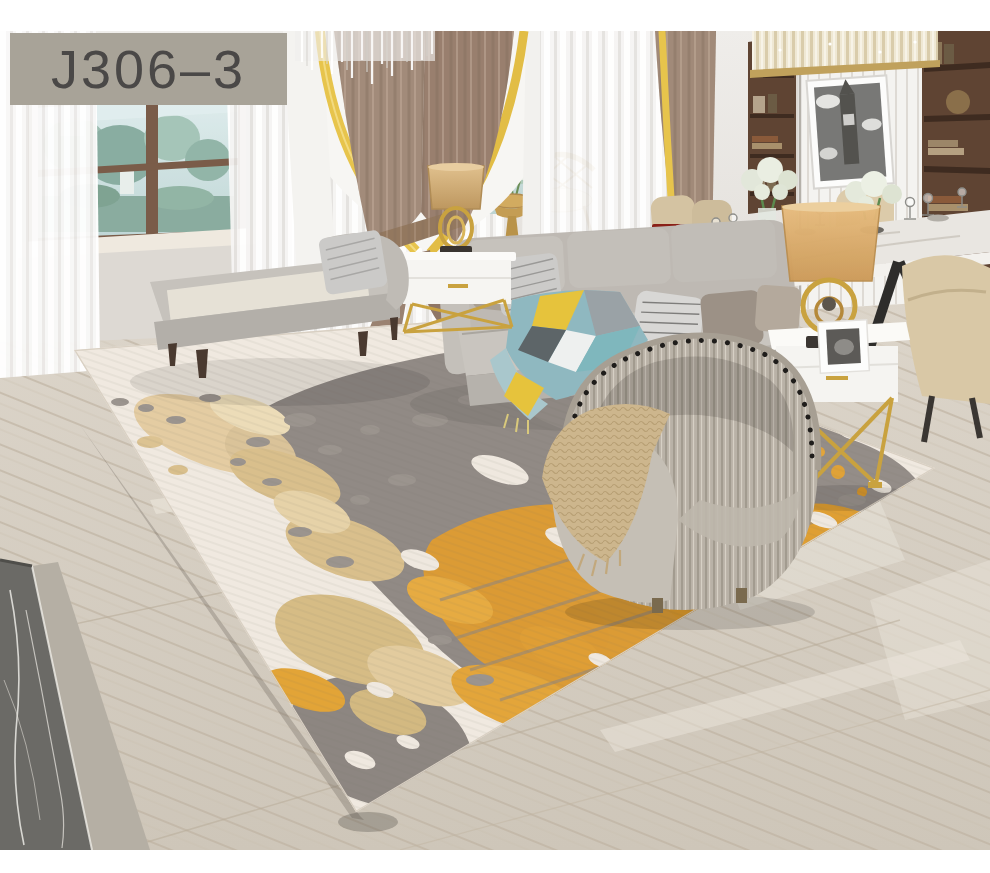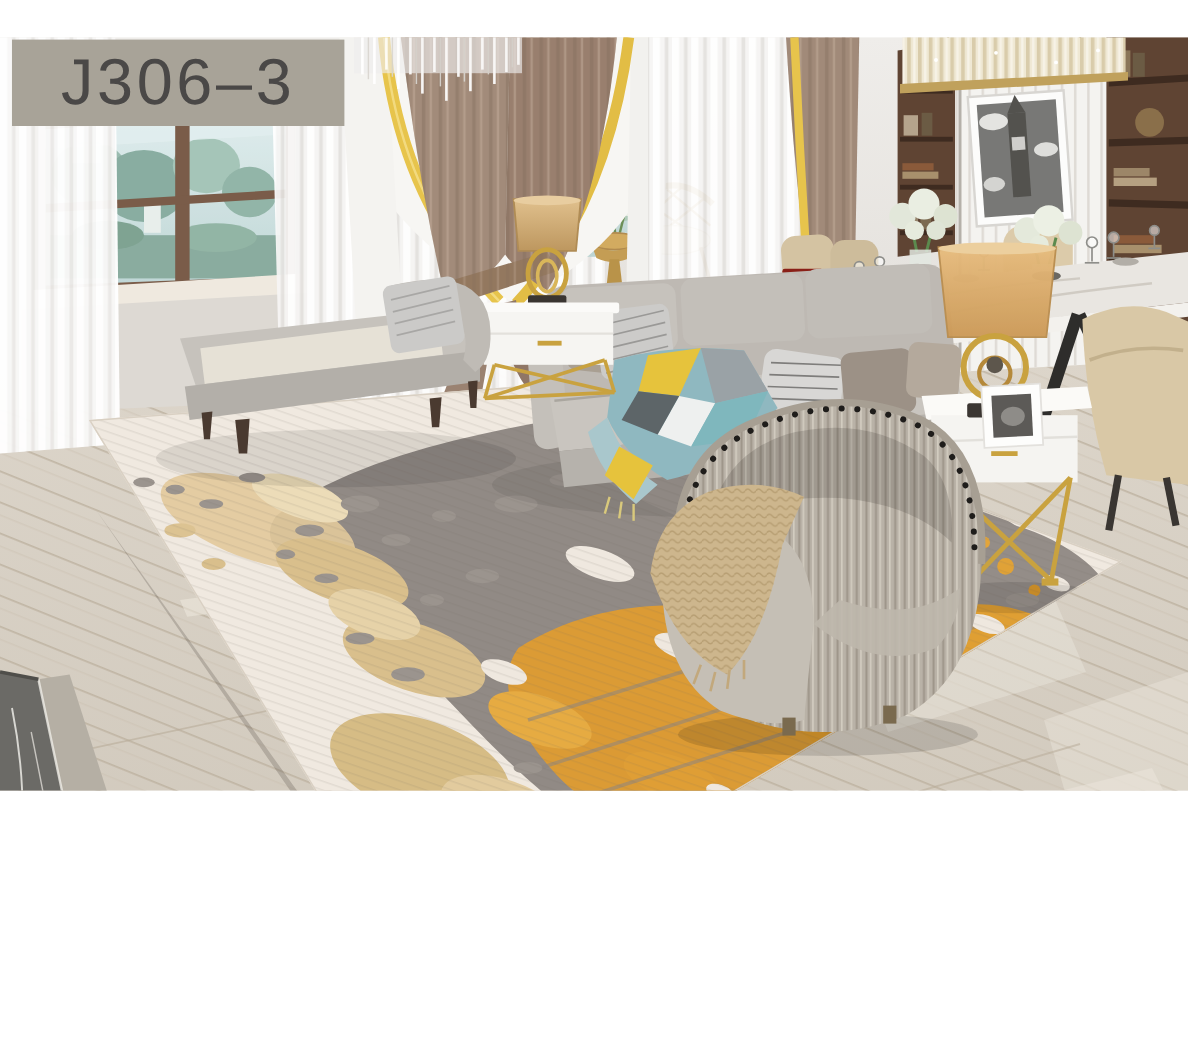--- a/index.html
+++ b/index.html
@@ -1,16 +1,16 @@
 <!DOCTYPE html>
 <html><head>
 <meta charset="utf-8">
 <style>
   html,body{margin:0;padding:0;background:#ffffff;}
-  .stage{position:relative;width:990px;height:659px;background:#ffffff;overflow:hidden;
+  .stage{position:relative;width:990px;height:873px;background:#ffffff;overflow:hidden;
          font-family:"Liberation Sans",sans-serif;}
   .scene-svg{position:absolute;left:0;top:0;}
   .product-label{position:absolute;left:10px;top:33px;width:277px;height:72px;
       background:#a8a398;color:#4a4847;display:flex;align-items:center;justify-content:center;
       font-size:54px;letter-spacing:3px;font-weight:400;}
 </style>
 </head>
 <body>
 
 <div class="stage">

